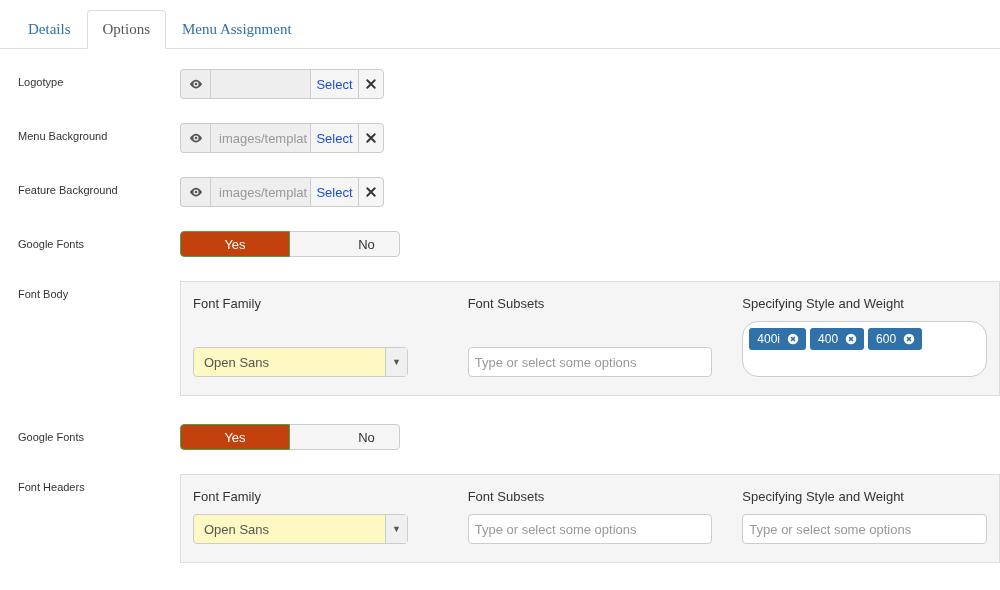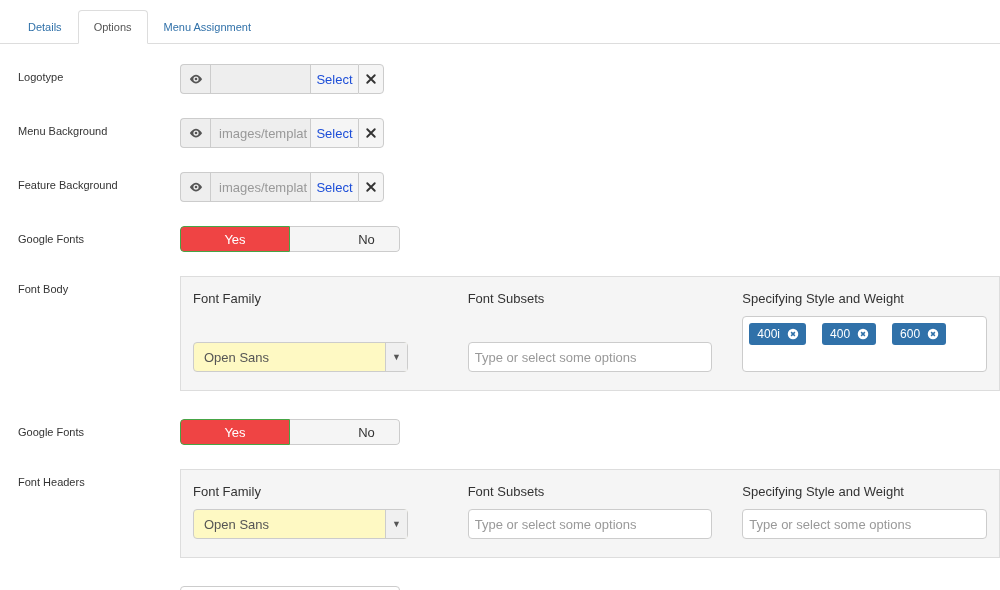--- a/index.html
+++ b/index.html
@@ -21,21 +21,22 @@
   .nav-tabs li {
     margin-bottom: -1px;
   }
   .nav-tabs a {
     display: block;
     padding: 10px 15px;
     text-decoration: none;
     color: #3071a9;
     border: 1px solid transparent;
     border-radius: 4px 4px 0 0;
-    font-size: 11px;
+    font-size: 15px;
+    font-family: Liberation Serif, serif;
   }
   .nav-tabs li.active a {
     color: #555;
     background: #fff;
     border: 1px solid #ddd;
     border-bottom-color: #fff;
   }
   
   .form-body { padding-top: 20px; }
   .row {
@@ -111,21 +112,21 @@
     background: #f5f5f5;
     color: #333;
     display: inline-flex;
     align-items: center;
     justify-content: center;
     font-size: 13px;
     cursor: pointer;
   }
   .btn.yes { border-radius: 4px 0 0 4px; }
   .btn.no  { border-radius: 0 4px 4px 0; border-left: none; padding-left: 44px; }
-  .btn.active-yes { background: #ef4444; border-color: #46a546; color: #fff; }
+  .btn.active-yes { background: #c2410c; border-color: #46a546; color: #fff; }
   
   .panel {
     background: #f5f5f5;
     border: 1px solid #ddd;
     display: flex;
     gap: 30px;
     padding: 14px 12px 18px 12px;
   }
   .panel-col { flex: 1; display: flex; flex-direction: column; justify-content: space-between; }
   .panel-label { font-size: 13px; color: #333; margin-bottom: 10px; }
@@ -160,28 +161,28 @@
     border-radius: 4px;
     background: #fff;
     padding: 0 6px;
     color: #999;
     display: flex;
     align-items: center;
     font-size: 13px;
   }
   .tag-box {
     border: 1px solid #ccc;
-    border-radius: 4px;
+    border-radius: 16px;
     background: #fff;
     min-height: 56px;
     padding: 6px;
     display: flex;
     flex-wrap: wrap;
     align-content: flex-start;
-    gap: 16px;
+    gap: 4px;
   }
   .tag {
     background: #3071a9;
     color: #fff;
     border-radius: 3px;
     height: 22px;
     display: inline-flex;
     align-items: center;
     padding: 0 6px 0 8px;
     font-size: 12px;

